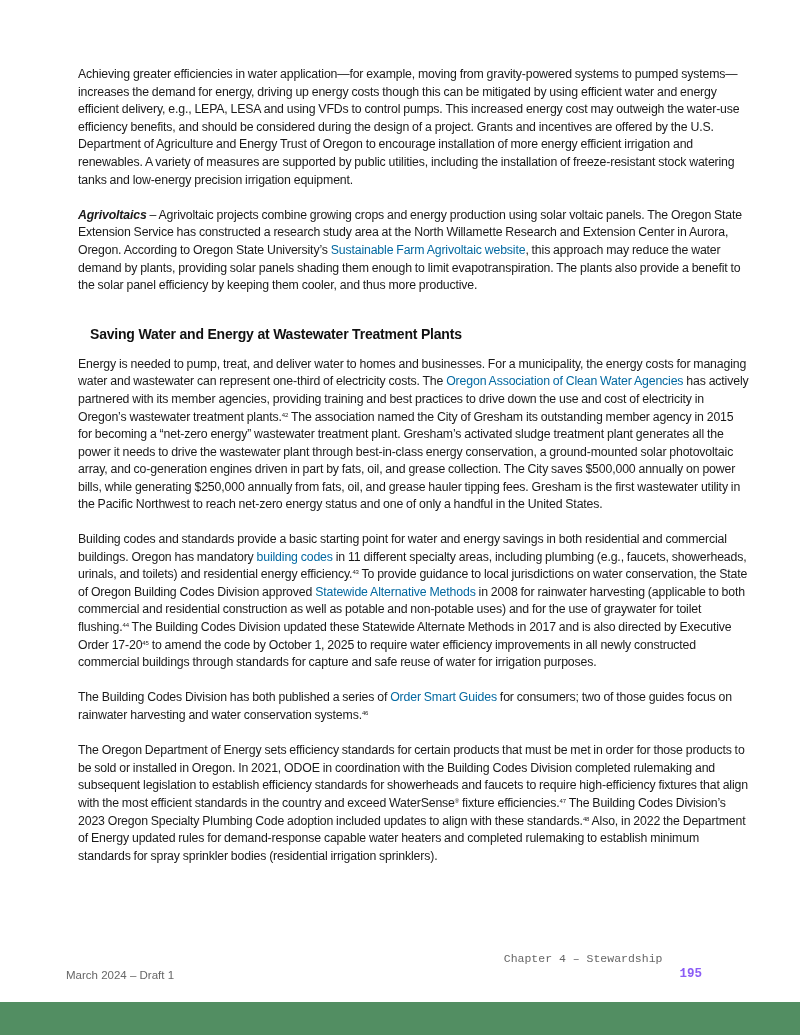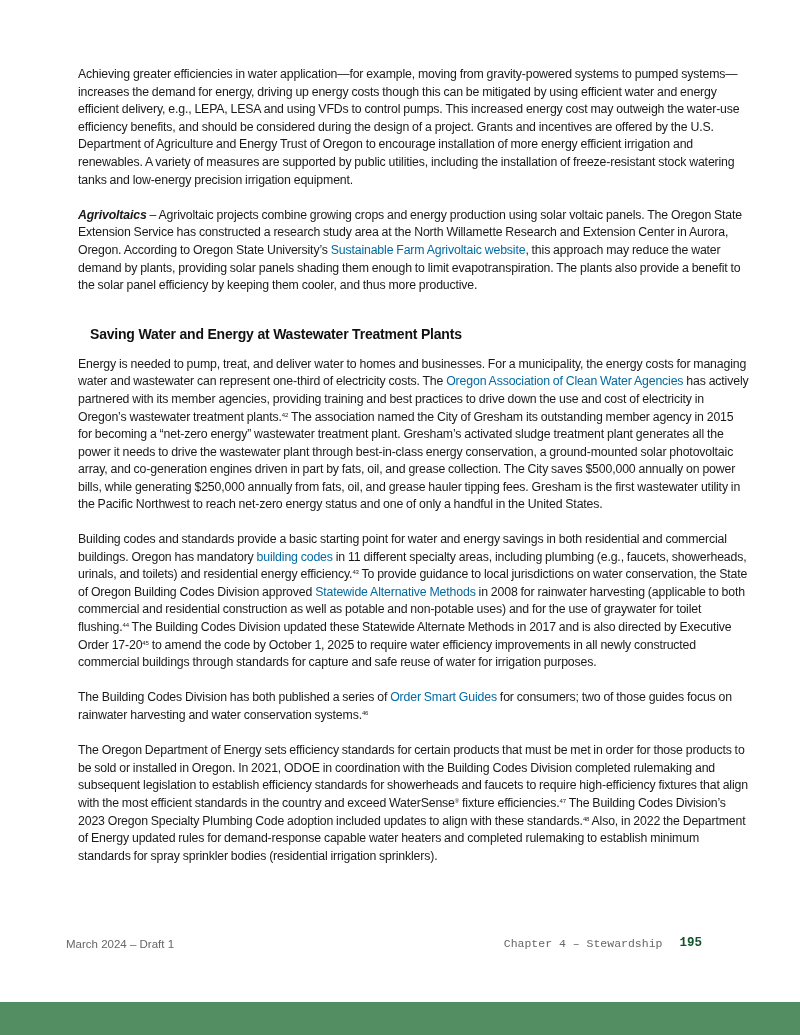--- a/index.html
+++ b/index.html
@@ -55,23 +55,24 @@
       top: 936px;
       font-size: 11.5px;
       color: #666;
       display: flex;
       justify-content: space-between;
       align-items: flex-end;
     }
     .footer-right { display: flex; align-items: center; font-family: Liberation Mono, monospace; }
     .page-num {
       font-weight: bold;
-      color: #14532d;
+      color: #8b5cf6;
       font-size: 12.5px;
       margin-left: 17px;
+      margin-top: 31px;
     }
     .footer-band {
       position: absolute;
       left: 0;
       top: 1002px;
       width: 800px;
       height: 33px;
       background: #528e62;
     }
   </style>

